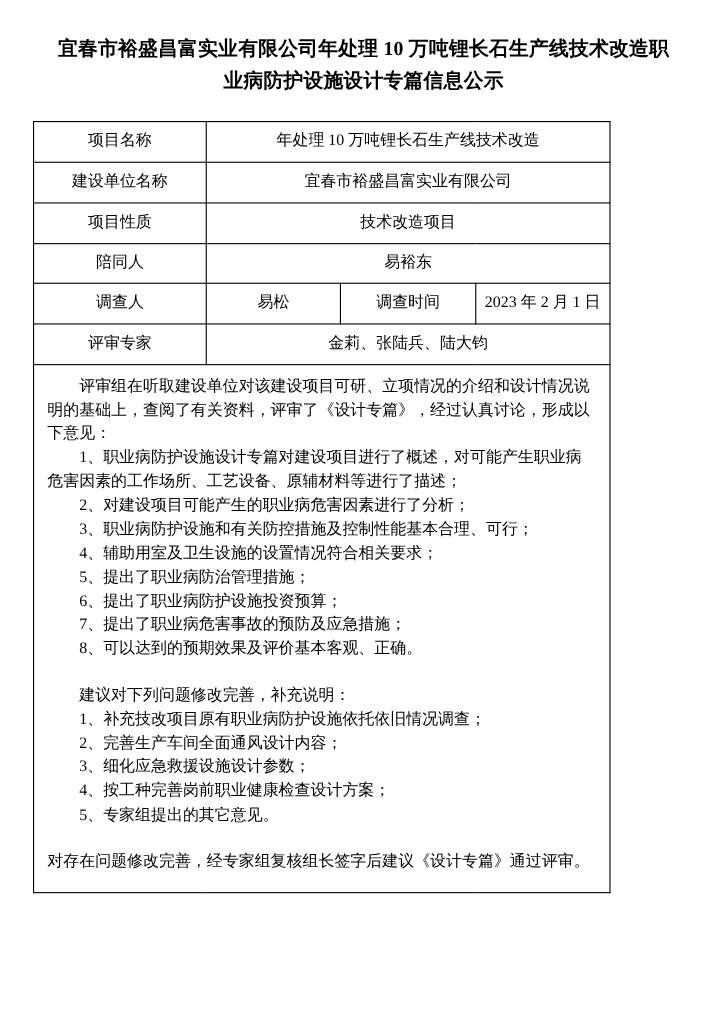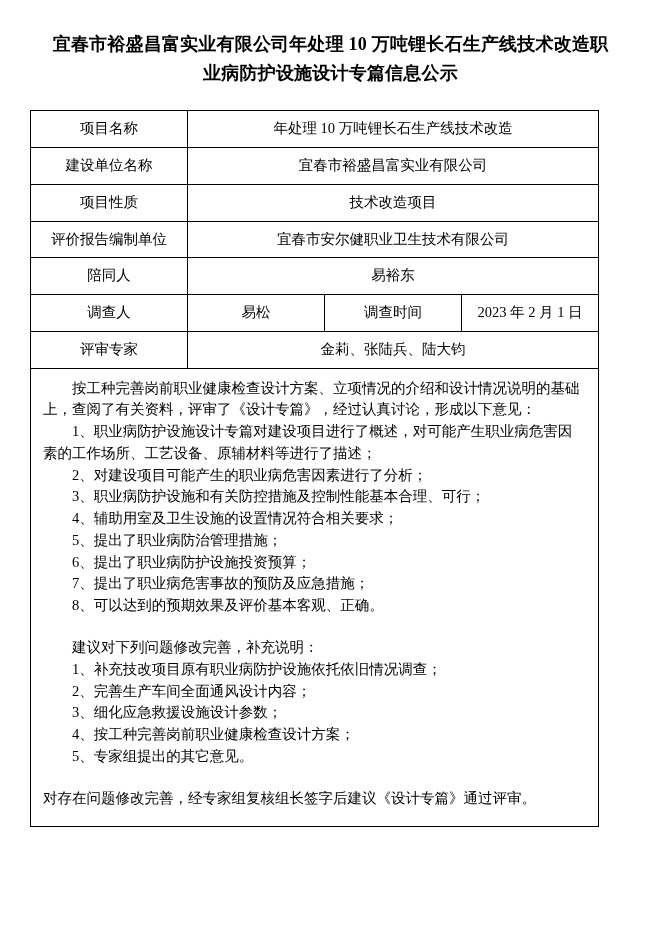--- a/index.html
+++ b/index.html
@@ -27,21 +27,21 @@
     font-size: 18px;
     font-weight: bold;
     line-height: 1.62;
     text-align: center;
     letter-spacing: 0.2px;
   }
   .table-wrap {
     margin: 22px 30px 0 30px;
   }
   table.info {
-    width: 569px;
+    width: 525px;
     border-collapse: collapse;
     table-layout: fixed;
   }
   table.info td {
     border: 1px solid #000000;
     font-size: 14.5px;
     line-height: 1.5;
     padding: 7px 4px;
     text-align: center;
     vertical-align: middle;
@@ -90,40 +90,36 @@
         </tr>
         <tr>
           <td class="label">建设单位名称</td>
           <td class="val" colspan="3">宜春市裕盛昌富实业有限公司</td>
         </tr>
         <tr>
           <td class="label">项目性质</td>
           <td class="val" colspan="3">技术改造项目</td>
         </tr>
         <tr>
-          <td class="label">评价报告编制单位</td>
-          <td class="val" colspan="3">宜春市安尔健职业卫生技术有限公司</td>
-        </tr>
-        <tr>
           <td class="label">陪同人</td>
           <td class="val" colspan="3">易裕东</td>
         </tr>
         <tr>
           <td class="label">调查人</td>
           <td class="val survey-name">易松</td>
           <td class="val survey-time-label">调查时间</td>
           <td class="val">2023 年 2 月 1 日</td>
         </tr>
         <tr>
           <td class="label">评审专家</td>
           <td class="val" colspan="3">金莉、张陆兵、陆大钧</td>
         </tr>
         <tr>
           <td class="body-cell" colspan="4">
-            <p class="indent2">按工种完善岗前职业健康检查设计方案、立项情况的介绍和设计情况说明的基础上，查阅了有关资料，评审了《设计专篇》，经过认真讨论，形成以下意见：</p>
+            <p class="indent2">评审组在听取建设单位对该建设项目可研、立项情况的介绍和设计情况说明的基础上，查阅了有关资料，评审了《设计专篇》，经过认真讨论，形成以下意见：</p>
             <p class="indent2">1、职业病防护设施设计专篇对建设项目进行了概述，对可能产生职业病危害因素的工作场所、工艺设备、原辅材料等进行了描述；</p>
             <p class="indent2">2、对建设项目可能产生的职业病危害因素进行了分析；</p>
             <p class="indent2">3、职业病防护设施和有关防控措施及控制性能基本合理、可行；</p>
             <p class="indent2">4、辅助用室及卫生设施的设置情况符合相关要求；</p>
             <p class="indent2">5、提出了职业病防治管理措施；</p>
             <p class="indent2">6、提出了职业病防护设施投资预算；</p>
             <p class="indent2">7、提出了职业病危害事故的预防及应急措施；</p>
             <p class="indent2">8、可以达到的预期效果及评价基本客观、正确。</p>
             <p class="blankline">&nbsp;</p>
             <p class="indent2">建议对下列问题修改完善，补充说明：</p>

